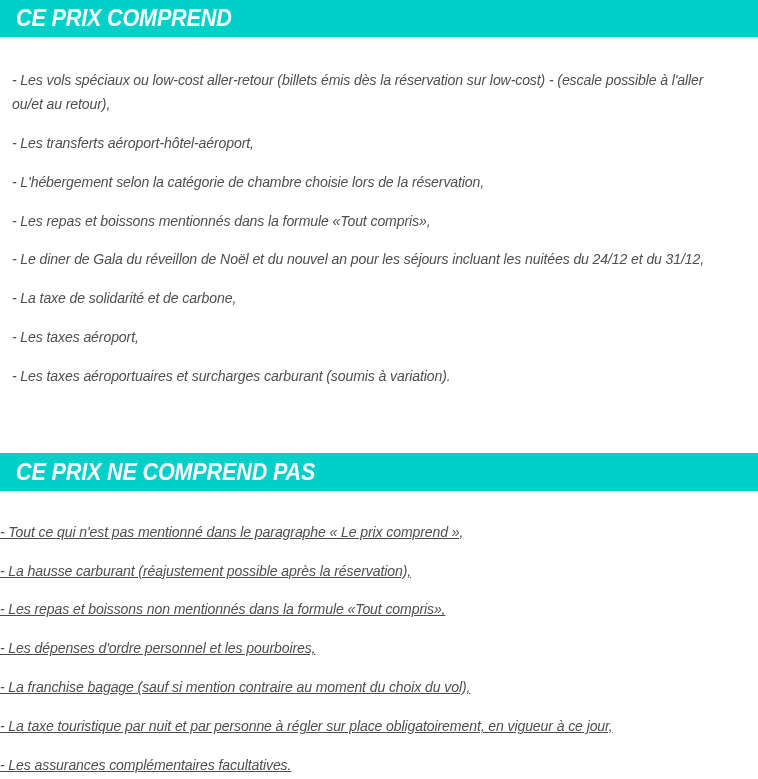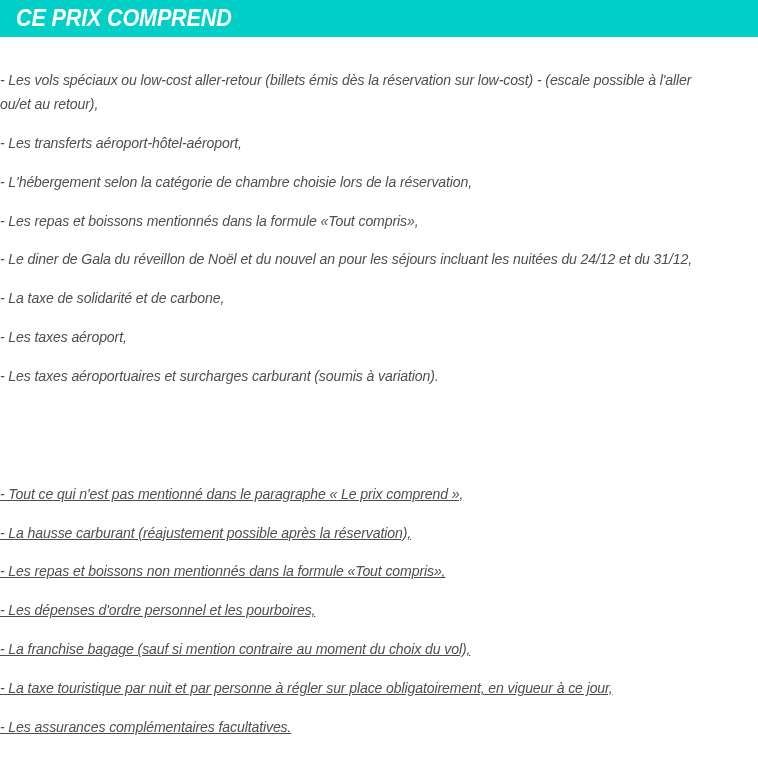--- a/index.html
+++ b/index.html
@@ -66,21 +66,21 @@
     white-space: normal;
     transform: scaleX(0.965);
     transform-origin: left center;
   }
 
   
   .gap-after-header-1 { height: 16px; }
   .gap-after-header-2 { height: 14px; }
   .gap-before-header-2 { height: 50px; }
 
-  .block-1 { padding-left: 0px; }
+  .block-1 { padding-left: 12px; }
   .block-2 { padding-left: 0px; text-decoration: underline; }
 </style>
 </head>
 <body>
 
 <div class="page">
 
   <div class="section-header" style="background: rgb(0, 208, 200);">
     <span class="section-header-title">CE PRIX COMPREND</span>
   </div>
@@ -93,20 +93,23 @@
     <p class="body-line">- L'hébergement selon la catégorie de chambre choisie lors de la réservation,</p>
     <p class="body-line">- Les repas et boissons mentionnés dans la formule «Tout compris»,</p>
     <p class="body-line">- Le diner de Gala du réveillon de Noël et du nouvel an pour les séjours incluant les nuitées du 24/12 et du 31/12,</p>
     <p class="body-line">- La taxe de solidarité et de carbone,</p>
     <p class="body-line">- Les taxes aéroport,</p>
     <p class="body-line">- Les taxes aéroportuaires et surcharges carburant (soumis à variation).</p>
   </div>
 
   <div class="gap-before-header-2"></div>
 
+  <div class="section-header tall" style="background: rgb(0, 208, 200);">
+    <span class="section-header-title">CE PRIX NE COMPREND PAS</span>
+  </div>
 
   <div class="gap-after-header-2"></div>
 
   <div class="section-body block-2">
     <p class="body-line">- Tout ce qui n'est pas mentionné dans le paragraphe « Le prix comprend »,</p>
     <p class="body-line">- La hausse carburant (réajustement possible après la réservation),</p>
     <p class="body-line">- Les repas et boissons non mentionnés dans la formule «Tout compris»,</p>
     <p class="body-line">- Les dépenses d'ordre personnel et les pourboires,</p>
     <p class="body-line">- La franchise bagage (sauf si mention contraire au moment du choix du vol),</p>
     <p class="body-line">- La taxe touristique par nuit et par personne à régler sur place obligatoirement, en vigueur à ce jour,</p>

